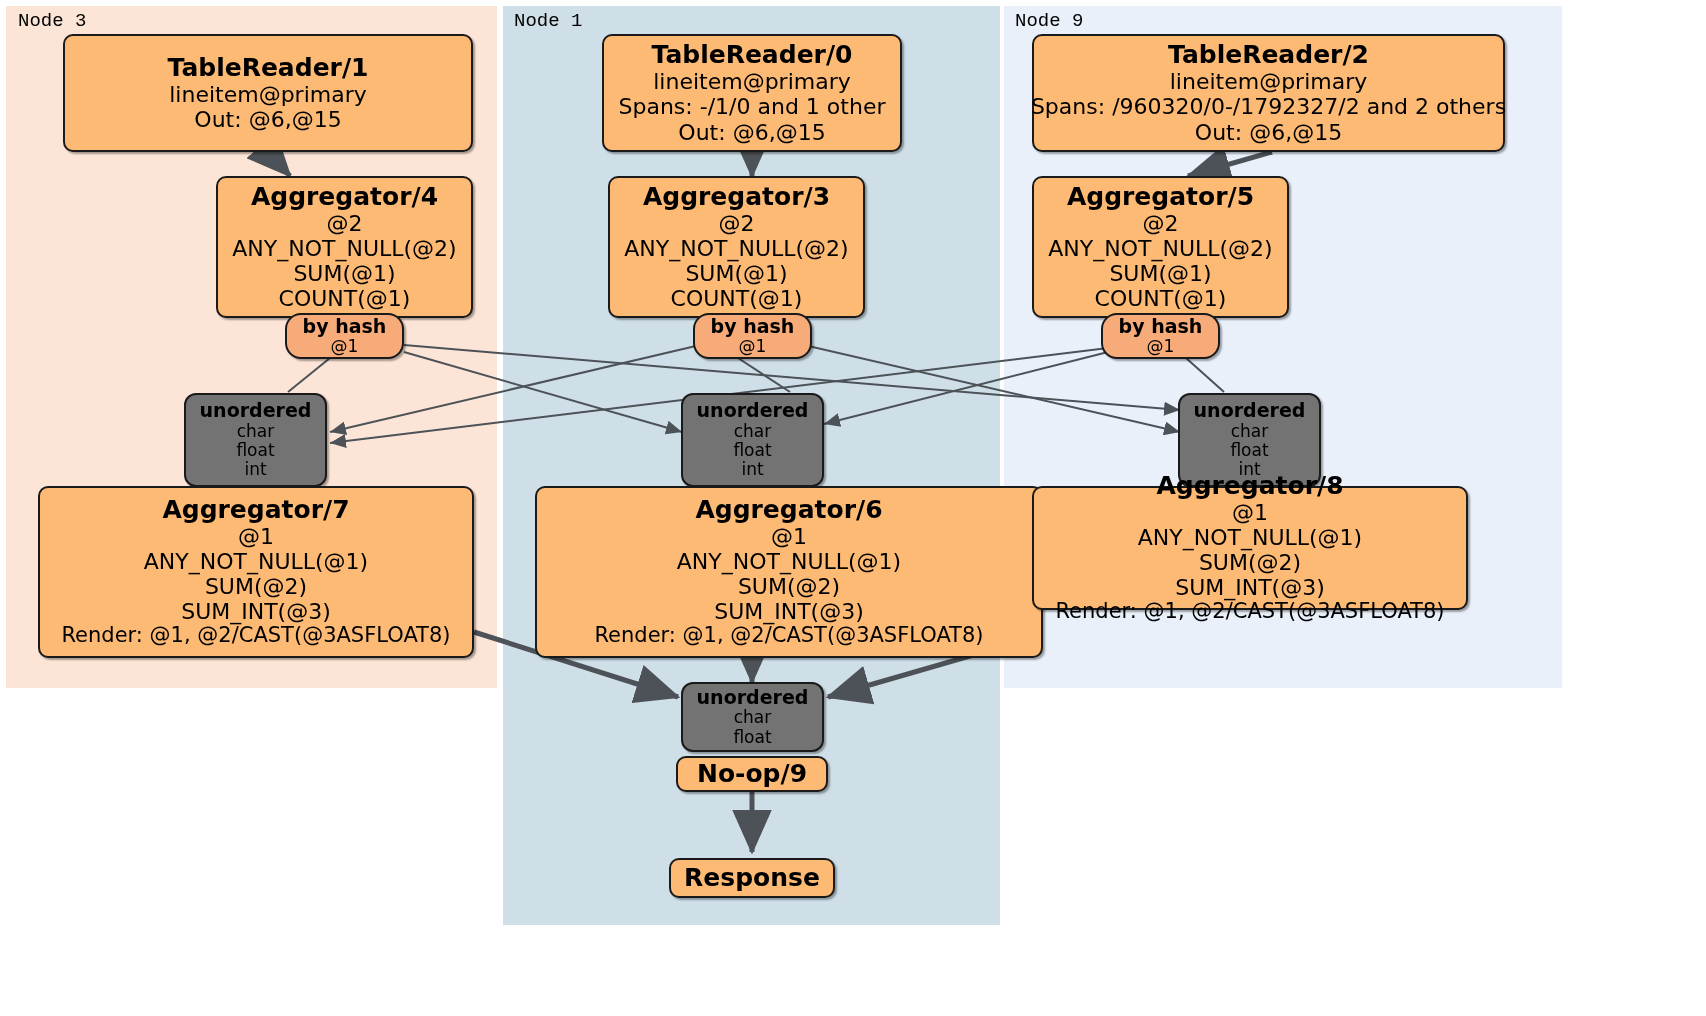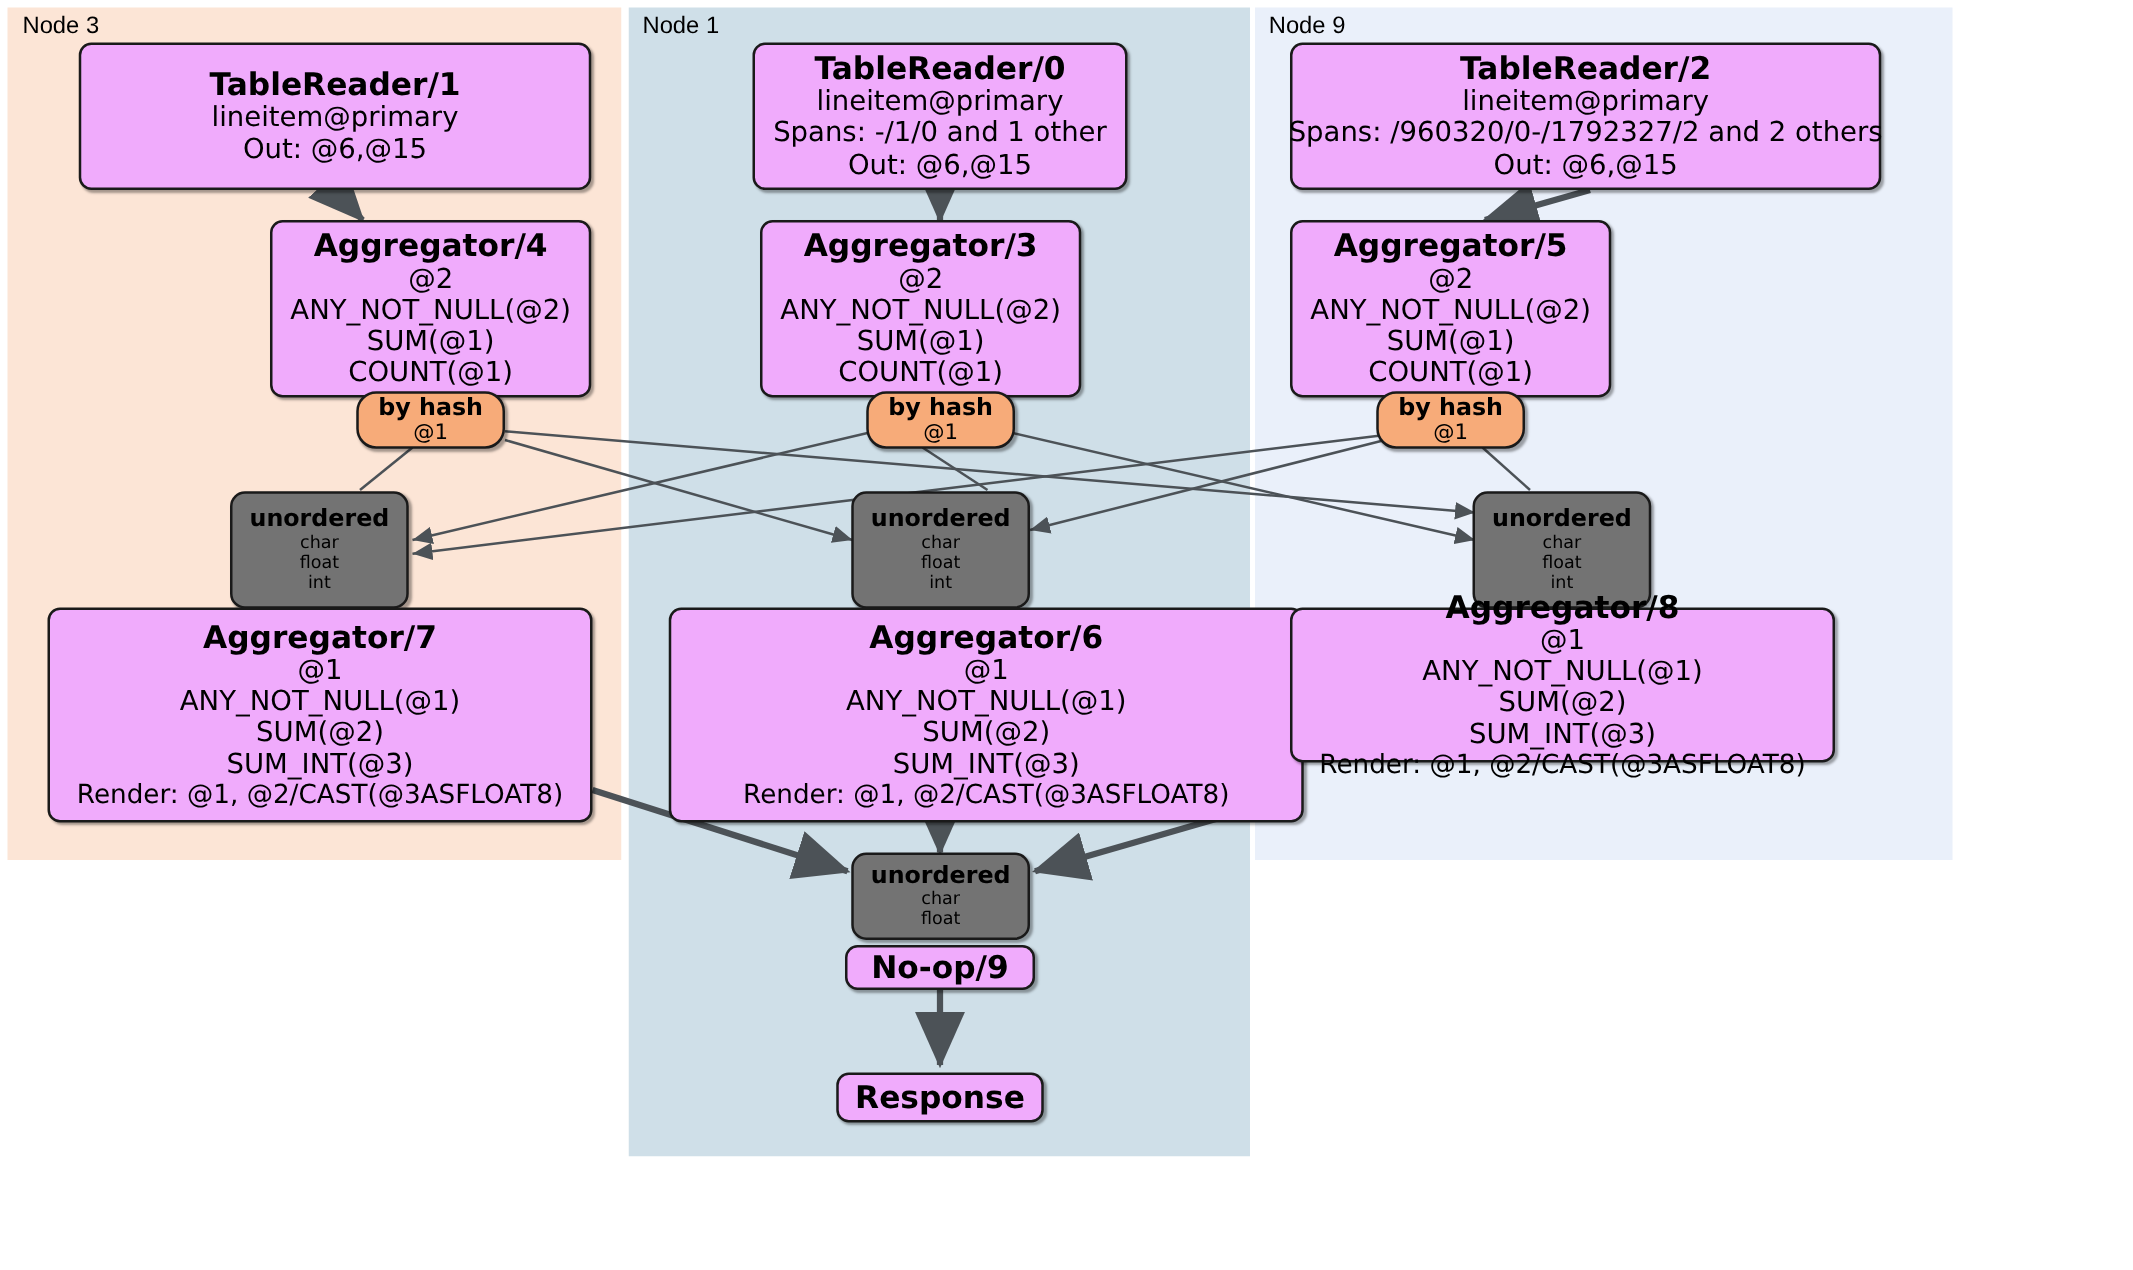--- a/index.html
+++ b/index.html
@@ -6,52 +6,52 @@
   body{
     font-family:"DejaVu Sans","Liberation Sans",sans-serif;
     width:1706px;height:1016px;position:relative;overflow:hidden;
   }
   #stage{position:absolute;left:0;top:0;width:1706px;height:1016px;}
 
   
   .cluster{position:absolute;box-sizing:border-box;}
   .cluster-label{
     position:absolute;font-size:19px;color:#000;
-    font-family:Liberation Sans, sans-serif;
+    font-family:Liberation Mono, monospace;
     white-space:nowrap;
   }
 
   
   #edges{position:absolute;left:0;top:0;width:1706px;height:1016px;overflow:visible;}
 
   
   .nodebox{
     position:absolute;box-sizing:border-box;
     display:flex;flex-direction:column;align-items:center;justify-content:center;
     text-align:center;
     border:2px solid #1a1a1a;
     border-radius:10px;
     box-shadow:2px 2px 2px rgba(0,0,0,0.35);
   }
-  .proc{background:#f0abfc;}
+  .proc{background:#fdba74;}
   .router-hash{background:#f7ab79;border-radius:16px;}
   .router-unord{background:#737373;border-radius:12px;}
 
   .title{
     font-weight:bold;font-size:25px;line-height:1.12;color:#000;
     white-space:nowrap;
   }
   .detail{
     font-size:22px;line-height:1.14;color:#000;white-space:nowrap;
   }
   .detail.rsmall{font-size:21px;}
   .router-hash .title{font-size:19px;text-align:right;}
   .router-hash .detail{font-size:17px;}
   .router-unord .title{font-size:19px;}
-  .router-unord .detail{font-size:14px;}
+  .router-unord .detail{font-size:17px;}
 </style>
 </head>
 <body>
 
 <div id="stage">
 
   <div class="cluster" style="left:6px;top:6px;width:491px;height:682px;background:#fce5d6;">
   </div>
   <div class="cluster" style="left:503px;top:6px;width:497px;height:919px;background:#cfdfe8;">
   </div>

